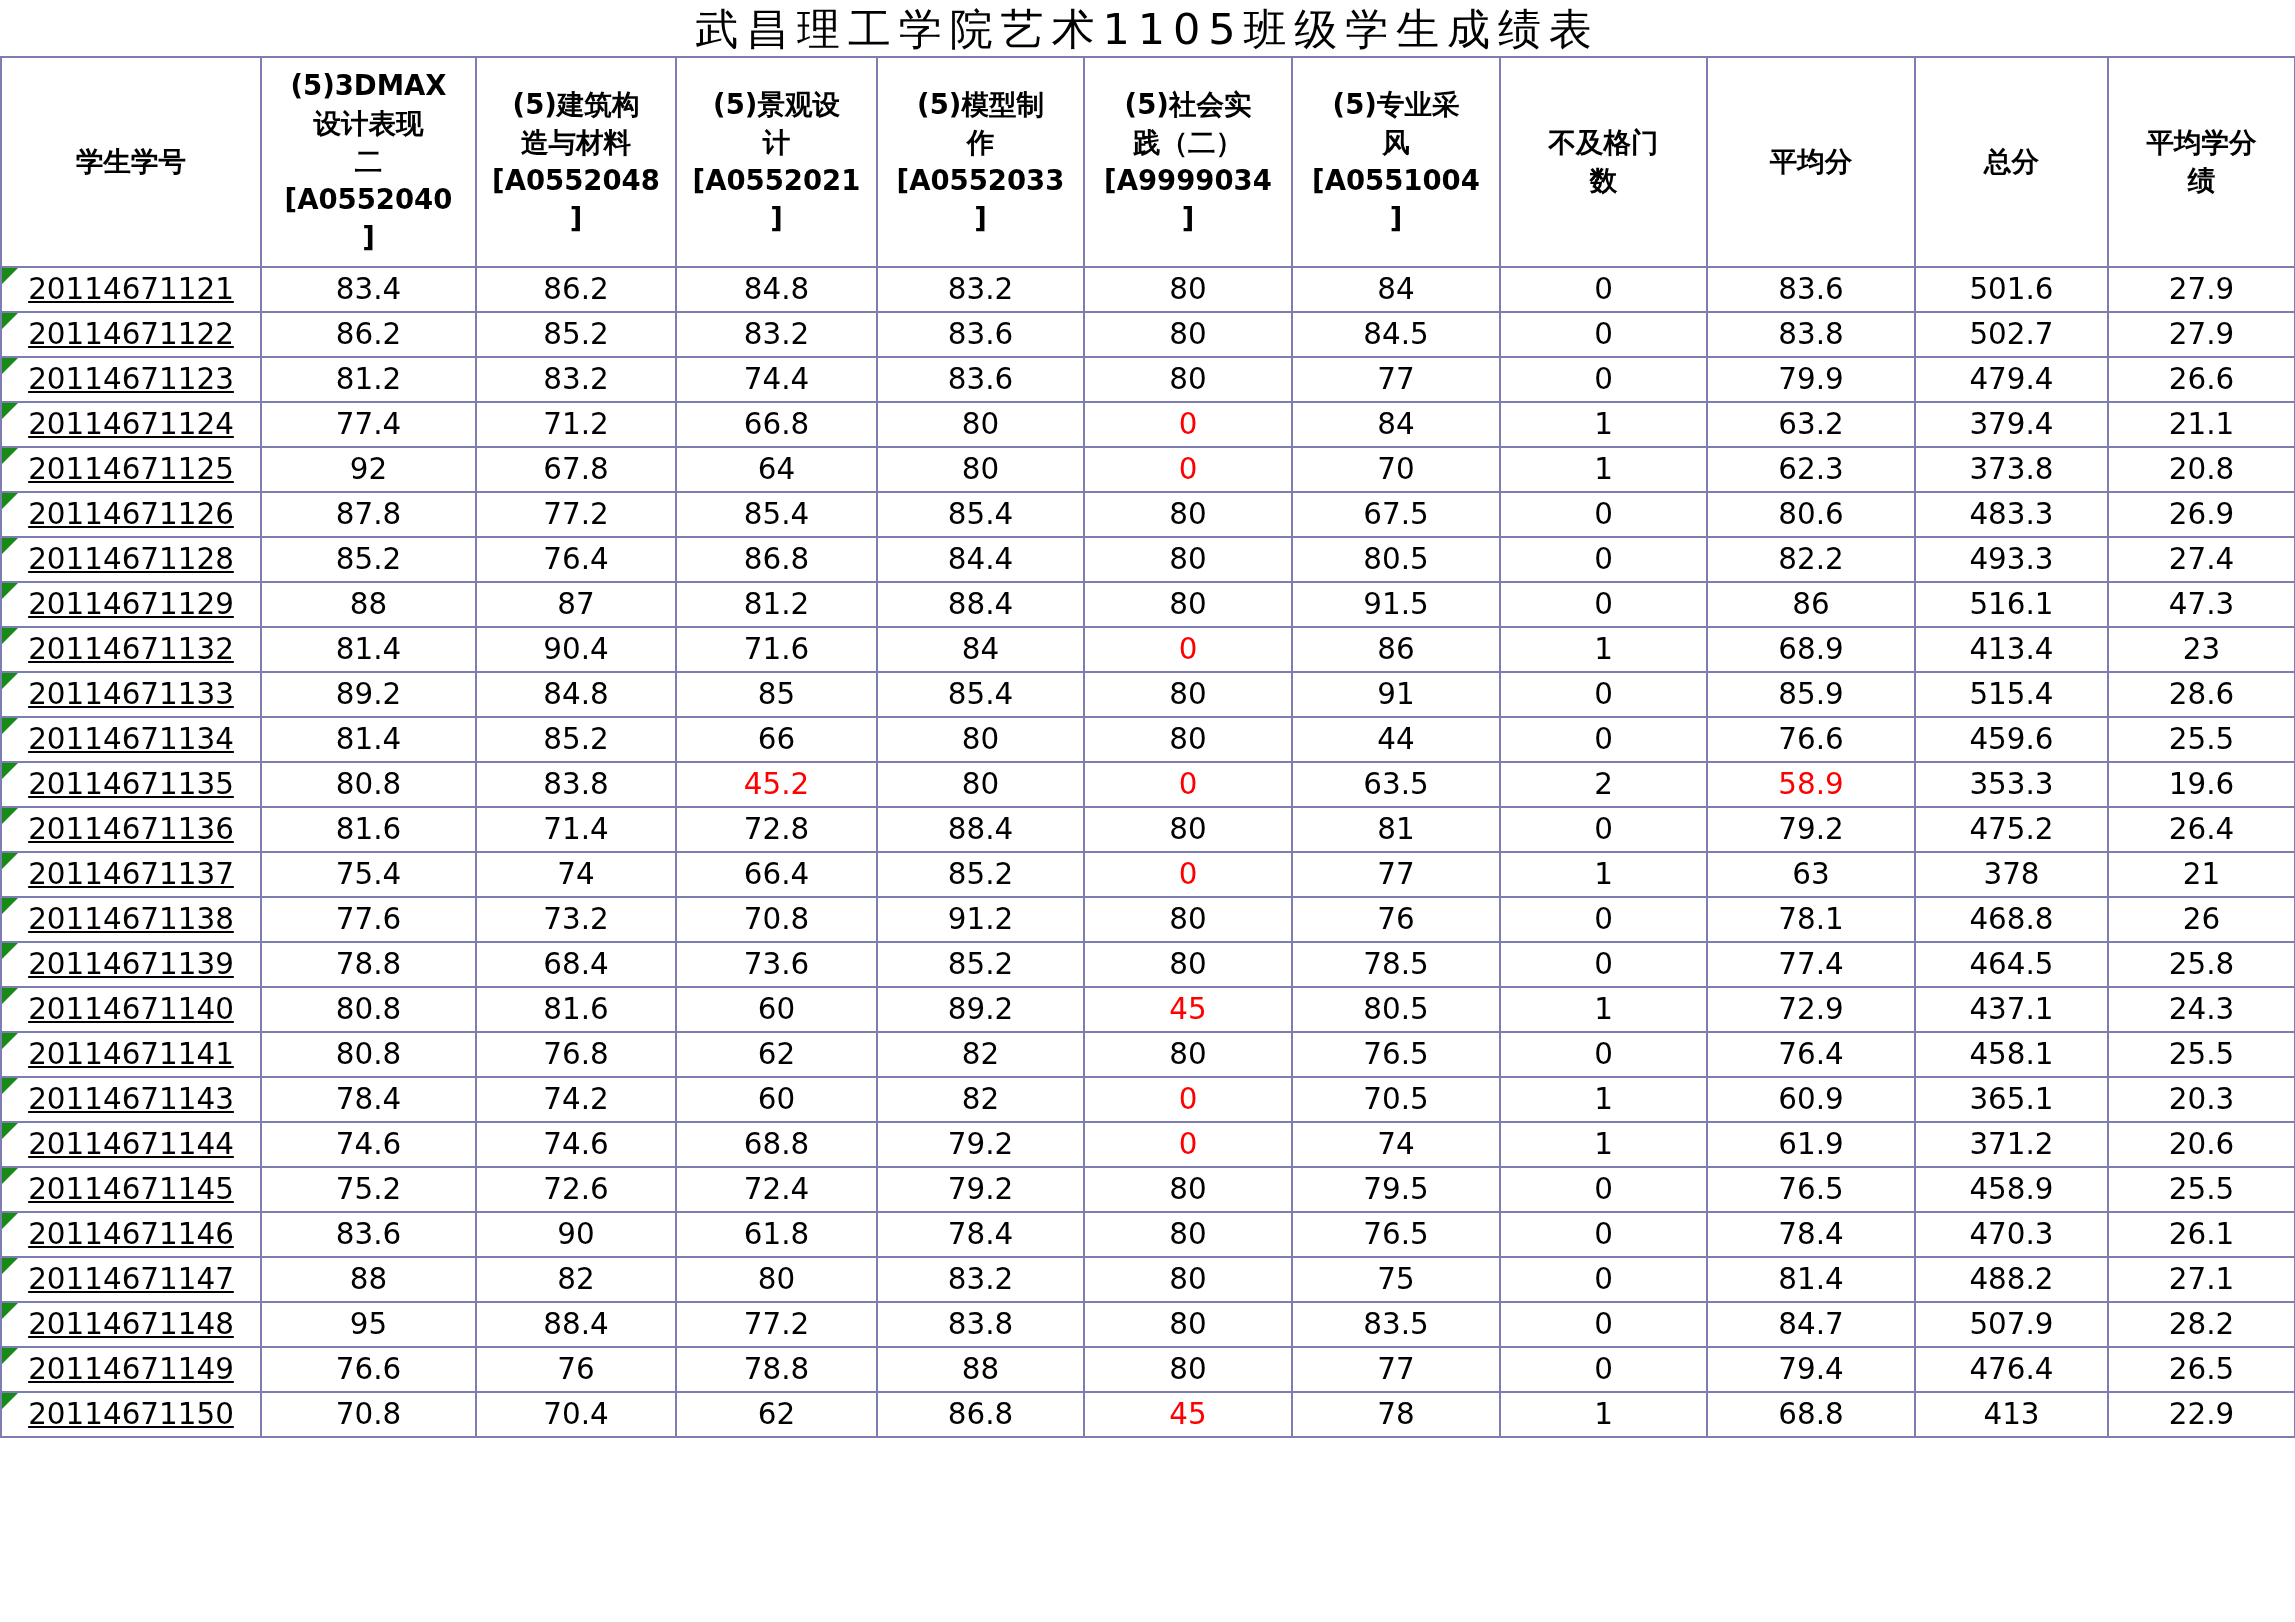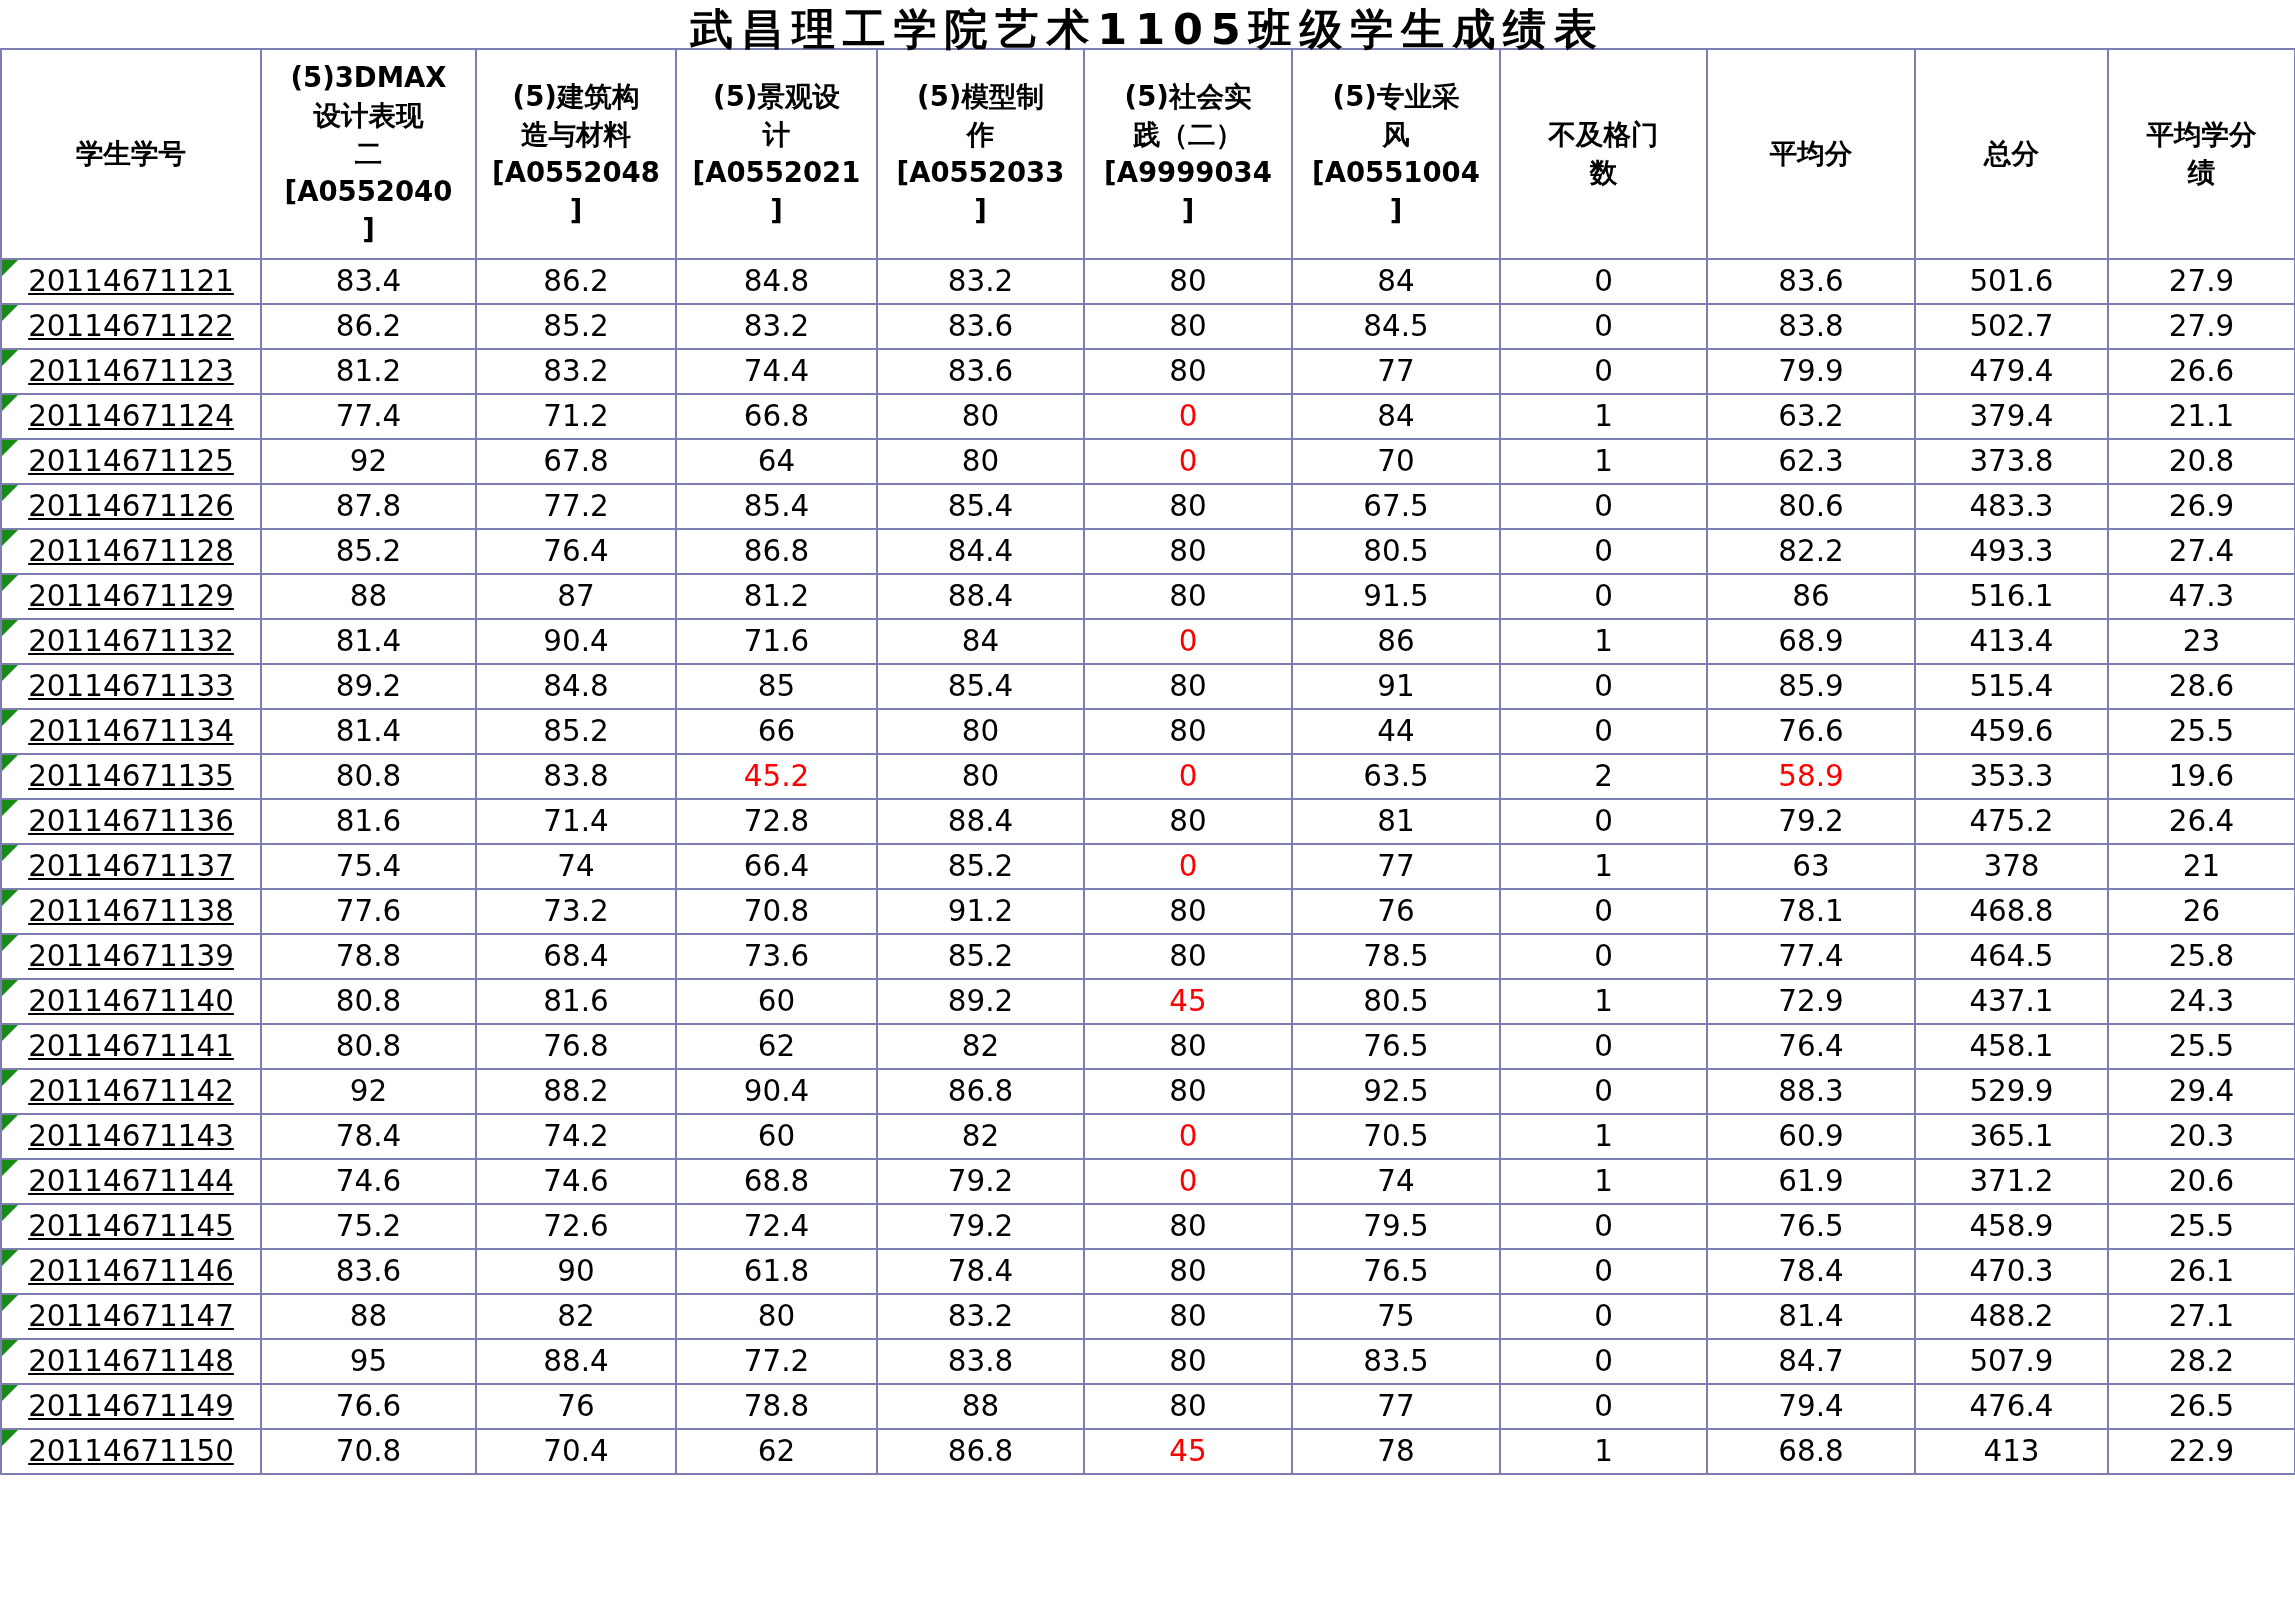--- a/index.html
+++ b/index.html
@@ -6,25 +6,25 @@
     margin: 0;
     padding: 0;
     width: 2295px;
     height: 1623px;
     background: #ffffff;
     overflow: hidden;
     font-family: "DejaVu Sans", "Liberation Sans", sans-serif;
     color: #000000;
   }
   .page-title {
-    height: 48px;
+    height: 56px;
     line-height: 58px;
     text-align: center;
     font-size: 43px;
-    font-weight: 700;
+    font-weight: 400;
     letter-spacing: 7.9px;
     white-space: nowrap;
   }
   table.grid {
     width: 2295px;
     border-collapse: collapse;
     table-layout: fixed;
   }
   table.grid th, table.grid td {
     border: 2px solid #7d7db2;
@@ -362,33 +362,20 @@
         <td>62</td>
         <td>82</td>
         <td>80</td>
         <td>76.5</td>
         <td>0</td>
         <td>76.4</td>
         <td>458.1</td>
         <td>25.5</td>
       </tr>
       <tr>
-        <td class="id-cell"><span class="tri"></span>20114671142</td>
-        <td>92</td>
-        <td>88.2</td>
-        <td>90.4</td>
-        <td>86.8</td>
-        <td>80</td>
-        <td>92.5</td>
-        <td>0</td>
-        <td>88.3</td>
-        <td>529.9</td>
-        <td>29.4</td>
-      </tr>
-      <tr>
         <td class="id-cell"><span class="tri"></span>20114671143</td>
         <td>78.4</td>
         <td>74.2</td>
         <td>60</td>
         <td>82</td>
         <td class="low">0</td>
         <td>70.5</td>
         <td>1</td>
         <td>60.9</td>
         <td>365.1</td>

